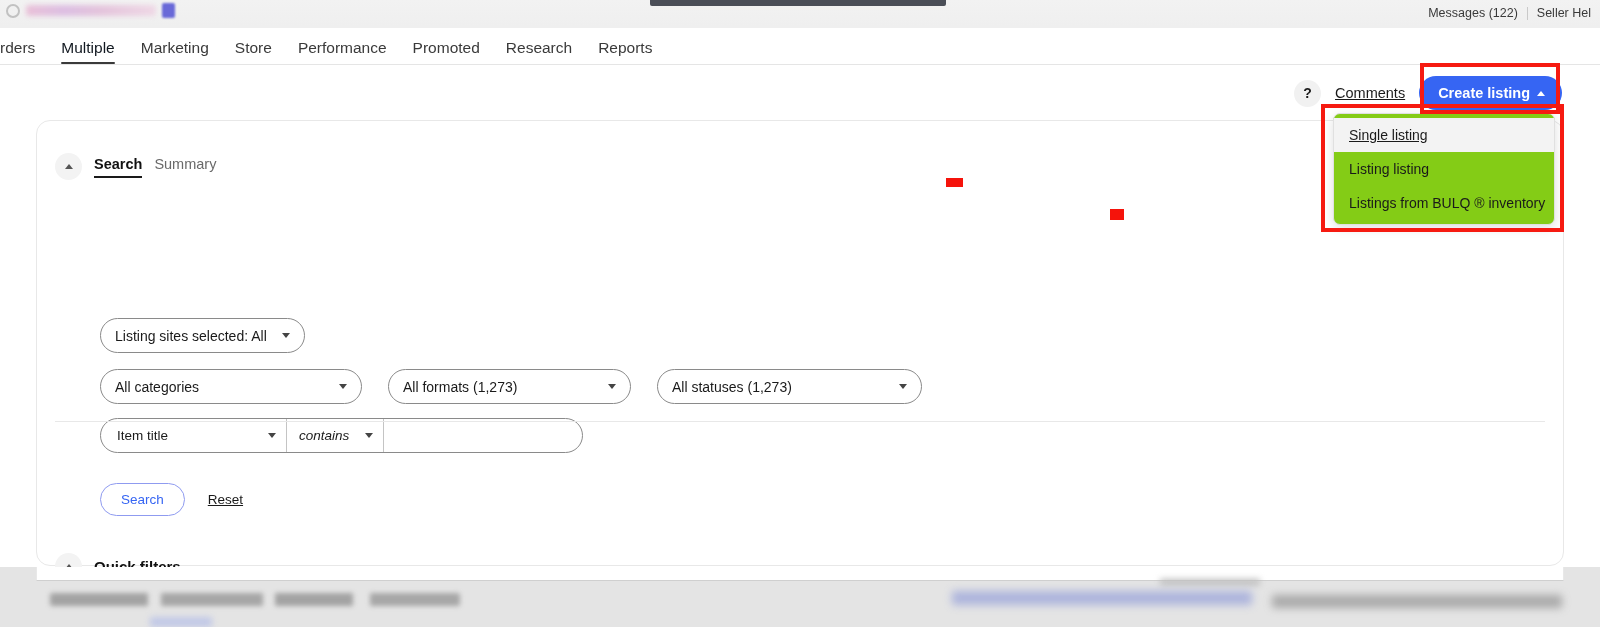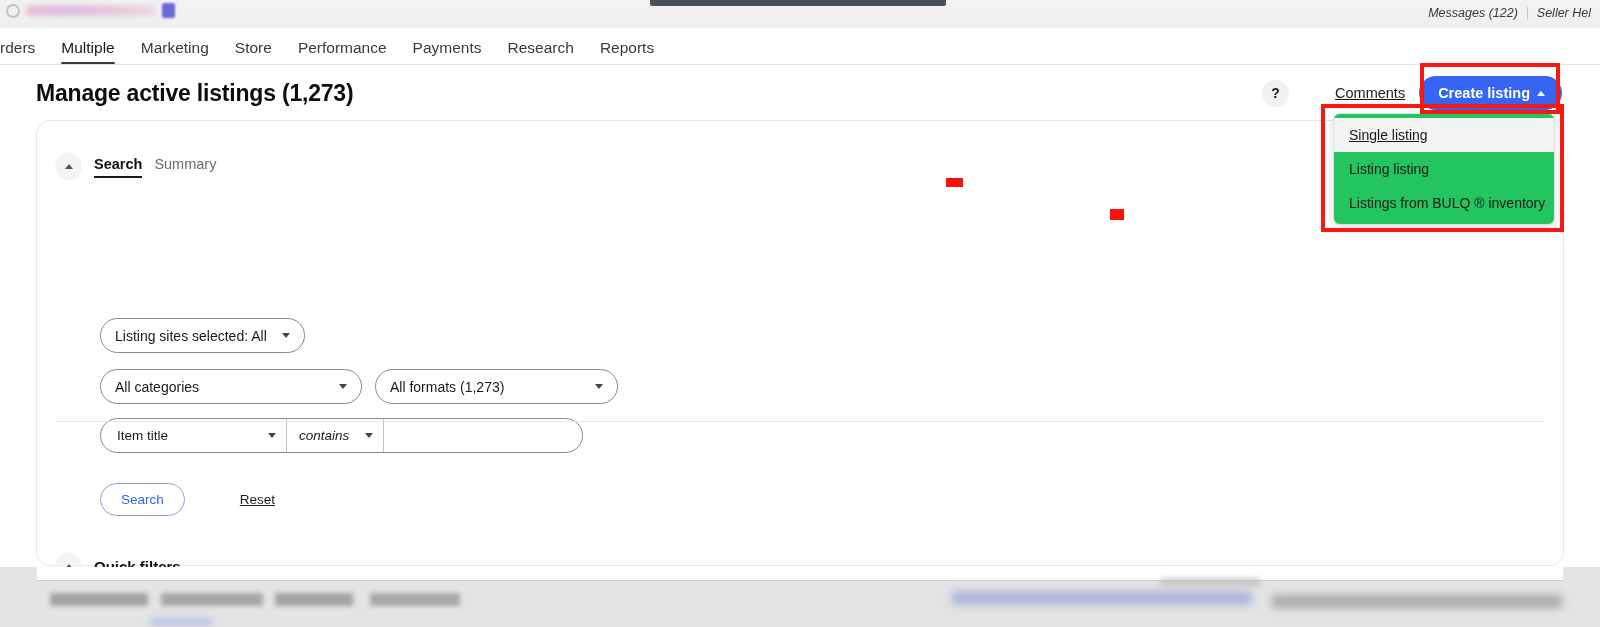--- a/index.html
+++ b/index.html
@@ -15,21 +15,20 @@
   }
 
   
   #top-bar {
     position: absolute;
     left: 0; top: 0;
     width: 1600px;
     height: 36px;
     background: linear-gradient(#f2f2f2, #eeeeee);
     border-bottom: 1px solid #e4e4e4;
-    font-style: italic;
   }
 
   #browser-tab-stub {
     position: absolute;
     left: 650px; top: 0px;
     width: 296px; height: 6px;
     background: #4a4e57;
     border-radius: 0 0 2px 2px;
   }
 
@@ -141,21 +140,20 @@
     font-size: 14px;
     color: #1a1a1a;
     font-weight: bold;
     cursor: pointer;
   }
   #comments-link {
     font-size: 14.5px;
     color: #1a1a1a;
     text-decoration: underline;
     cursor: pointer;
-    margin-left: 32px;
   }
   #create-listing-btn {
     background: #3665f3;
     color: #fff;
     font-size: 14.5px;
     font-weight: bold;
     border: none;
     border-radius: 18px;
     padding: 9px 17px 9px 19px;
     display: flex;
@@ -170,21 +168,21 @@
     border-left: 4.5px solid transparent;
     border-right: 4.5px solid transparent;
     border-bottom: 5.5px solid #fff;
   }
 
   
   #create-listing-menu {
     position: absolute;
     left: 1333px; top: 113px;
     width: 222px;
-    background: #22c55e;
+    background: #84cc16;
     border: 1px solid #e0e0e0;
     border-radius: 7px;
     box-shadow: 0 3px 11px rgba(0,0,0,.13);
     padding: 4px 0;
     z-index: 40;
   }
   .menu-item {
     padding: 9px 15px;
     font-size: 14px;
     color: #1a1a1a;
@@ -276,21 +274,21 @@
 
   #sites-filter {
     position: absolute;
     left: 63px; top: 197px;
     width: 205px;
   }
   #filters-row-2 {
     position: absolute;
     left: 63px; top: 248px;
     display: flex;
-    gap: 13px;
+    gap: 26px;
     text-align: center;
   }
   #cat-filter  { width: 262px; }
   #fmt-filter  { width: 243px; }
   #stat-filter { width: 265px; }
 
   #criteria-group {
     position: absolute;
     left: 63px; top: 297px;
     height: 35px;
@@ -346,21 +344,20 @@
     color: #3665f3;
     font-size: 13.5px;
     cursor: pointer;
     font-family: "Liberation Sans", sans-serif;
   }
   #reset-link {
     font-size: 13.5px;
     color: #1a1a1a;
     text-decoration: underline;
     cursor: pointer;
-    margin-left: 32px;
   }
 
   #card-divider {
     position: absolute;
     left: 18px; right: 18px;
     top: 300px;
     height: 1px;
     background: #e8e8e8;
   }
 
@@ -488,27 +485,26 @@
     <span class="tl">Seller Hel</span>
   </div>
 </div>
 
 <nav id="primary-nav">
   <div class="nav-tab">rders</div>
   <div class="nav-tab active">Multiple</div>
   <div class="nav-tab">Marketing</div>
   <div class="nav-tab">Store</div>
   <div class="nav-tab">Performance</div>
-  <div class="nav-tab">Payments</div>
+  <div class="nav-tab">Promoted</div>
   <div class="nav-tab">Research</div>
   <div class="nav-tab">Reports</div>
 </nav>
 
 <header id="page-header">
-  <h1 id="page-title">Manage active listings (1,273)</h1>
 
   <div id="header-actions">
     <div id="help-icon-btn">?</div>
     <span id="comments-link">Comments</span>
     <button id="create-listing-btn">
       <span>Create listing</span>
       <span class="caret-up"></span>
     </button>
   </div>
 </header>
@@ -542,20 +538,24 @@
 
   <div id="filters-row-2">
     <div class="pill-select" id="cat-filter">
       <span>All categories</span>
       <span class="chev-down"></span>
     </div>
     <div class="pill-select" id="fmt-filter">
       <span>All formats (1,273)</span>
       <span class="chev-down"></span>
     </div>
+    <div class="pill-select" id="stat-filter">
+      <span>All statuses (1,273)</span>
+      <span class="chev-down"></span>
+    </div>
   </div>
 
   <div id="criteria-group">
     <div class="crit-seg" id="crit-field">
       <span>Item title</span>
       <span class="chev-down"></span>
     </div>
     <div class="crit-seg" id="crit-op">
       <span>contains</span>
       <span class="chev-down"></span>

